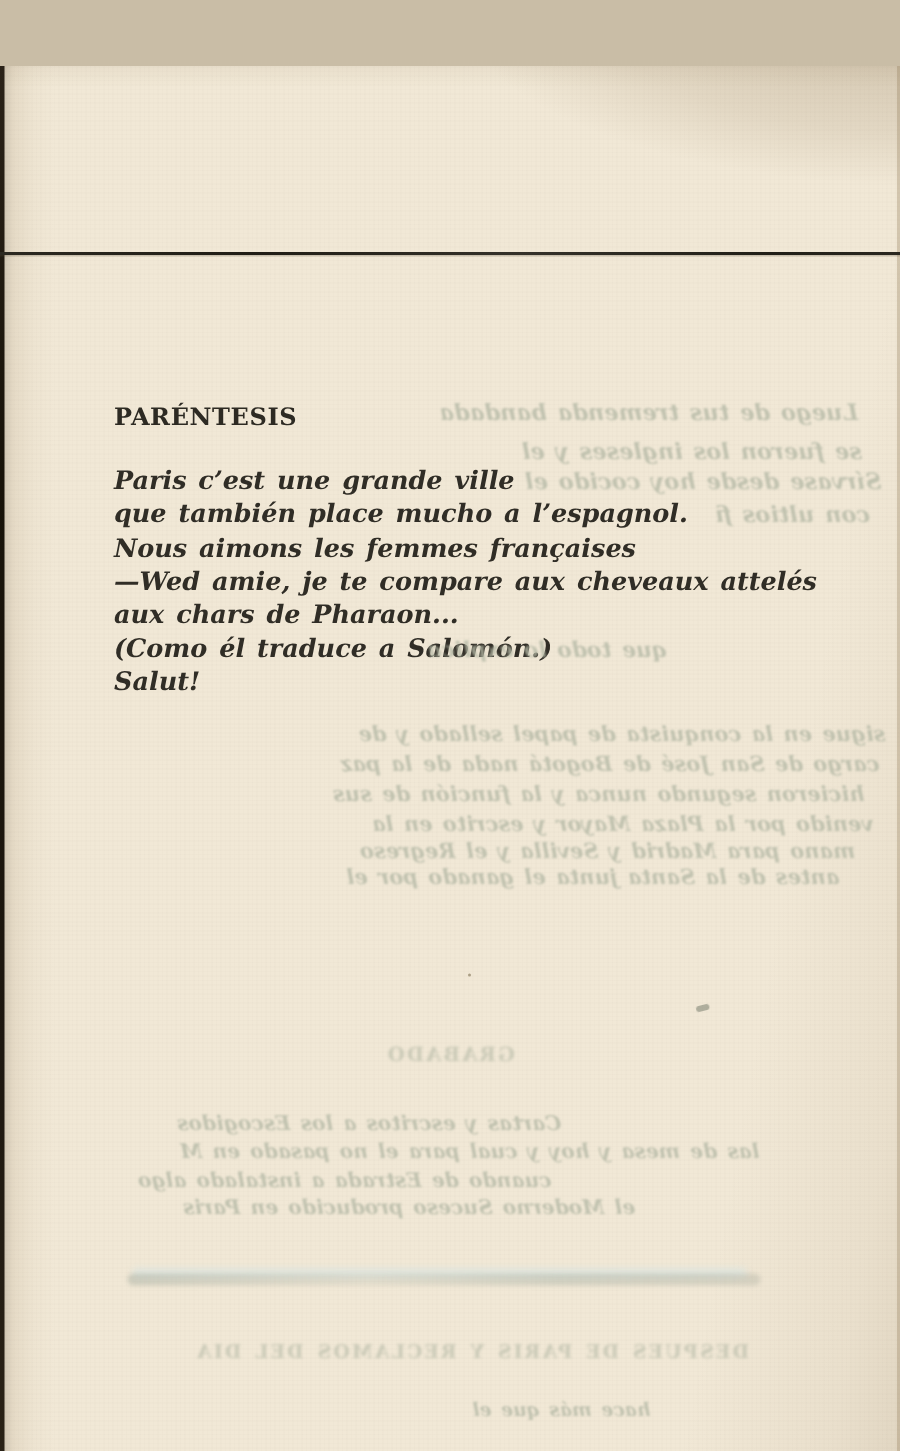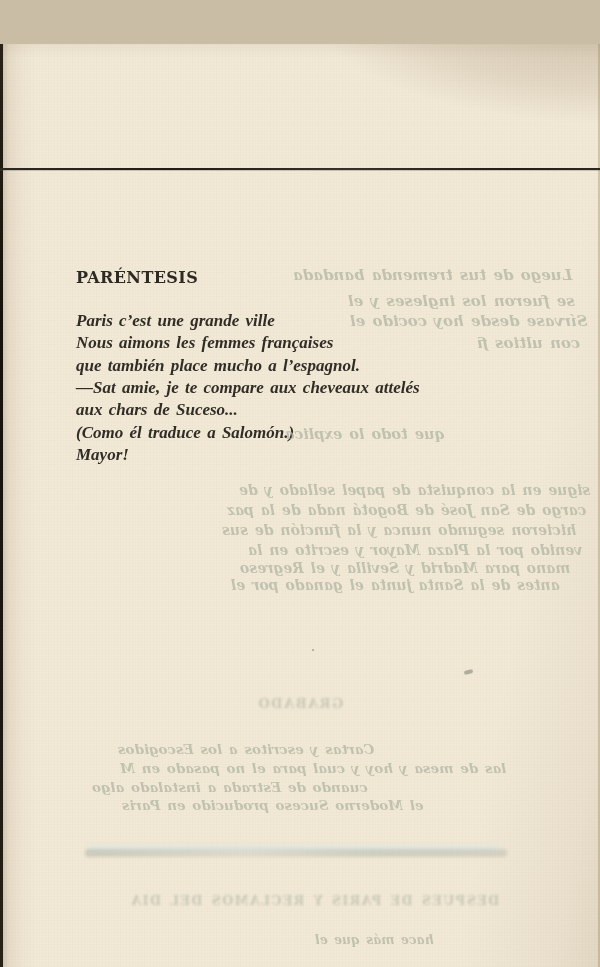--- a/index.html
+++ b/index.html
@@ -21,21 +21,21 @@
   .edge-right{position:absolute;right:0;top:0;width:2px;height:100%;background:rgba(140,115,80,0.30);}
   .bottom-strip{position:absolute;left:0;bottom:0;width:100%;height:6px;
     background:rgba(236,233,222,0.85);border-top:1px solid rgba(190,178,155,0.45);}
   .rule{position:absolute;left:0;top:124px;width:600px;height:2px;
     background:linear-gradient(90deg,#2c2921 0%,#201d15 28%,#35322a 58%,#211f17 86%,#2b2820 100%);
     box-shadow:0 1px 0 rgba(90,80,60,0.25);}
   .title{position:absolute;left:76px;top:224px;margin:0;
     font-size:16px;font-weight:700;letter-spacing:0.4px;color:#2d2a23;}
   .poem{position:absolute;left:76px;top:266px;
     font-style:italic;font-weight:700;font-size:17px;line-height:22.35px;
-    color:#302d26;white-space:nowrap;word-spacing:2px;font-family:Liberation Serif, serif;}
+    color:#302d26;white-space:nowrap;word-spacing:2px;}
   .pl.indent{padding-left:5px;}
   .g{position:absolute;transform:scaleX(-1);color:#b5b9a6;opacity:0.8;
     filter:blur(0.7px);font-style:italic;font-weight:700;white-space:nowrap;
     word-spacing:2px;}
   .g.caps{font-style:normal;letter-spacing:1.5px;opacity:0.65;filter:blur(1px);}
   .smudge{position:absolute;border-radius:5px;}
   .speck{position:absolute;border-radius:50%;}
 </style>
 </head>
 <body>
@@ -43,26 +43,26 @@
 <div class="page">
 
   <div class="edge-left"></div>
   <div class="edge-right"></div>
   <div class="rule"></div>
 
   <h1 class="title">PARÉNTESIS</h1>
 
   <div class="poem">
     <div class="pl">Paris c’est une grande ville</div>
+    <div class="pl">que también place mucho a l’espagnol.</div>
     <div class="pl">Nous aimons les femmes françaises</div>
-    <div class="pl">que también place mucho a l’espagnol.</div>
-    <div class="pl">—Sat amie, je te compare aux cheveaux attelés</div>
-    <div class="pl">aux chars de Suceso...</div>
+    <div class="pl">—Wed amie, je te compare aux cheveaux attelés</div>
+    <div class="pl">aux chars de Pharaon...</div>
     <div class="pl">(Como él traduce a Salomón.)</div>
-    <div class="pl">Mayor!</div>
+    <div class="pl">Salut!</div>
   </div>
 
   <div class="g" style="right:28px;top:222px;font-size:15px;">Luego de tus tremenda bandada</div>
   <div class="g" style="right:25px;top:248px;font-size:15px;">se fueron los ingleses y el</div>
   <div class="g" style="right:12px;top:268px;font-size:15px;">Sírvase desde hoy cocido el</div>
   <div class="g" style="right:20px;top:290px;font-size:15px;">con ultios fi</div>
 
   <div class="g" style="left:285px;top:381px;font-size:14.5px;">que todo lo explica</div>
 
   <div class="g" style="right:10px;top:438px;font-size:14px;">sigue en la conquista de papel sellado y de</div>

